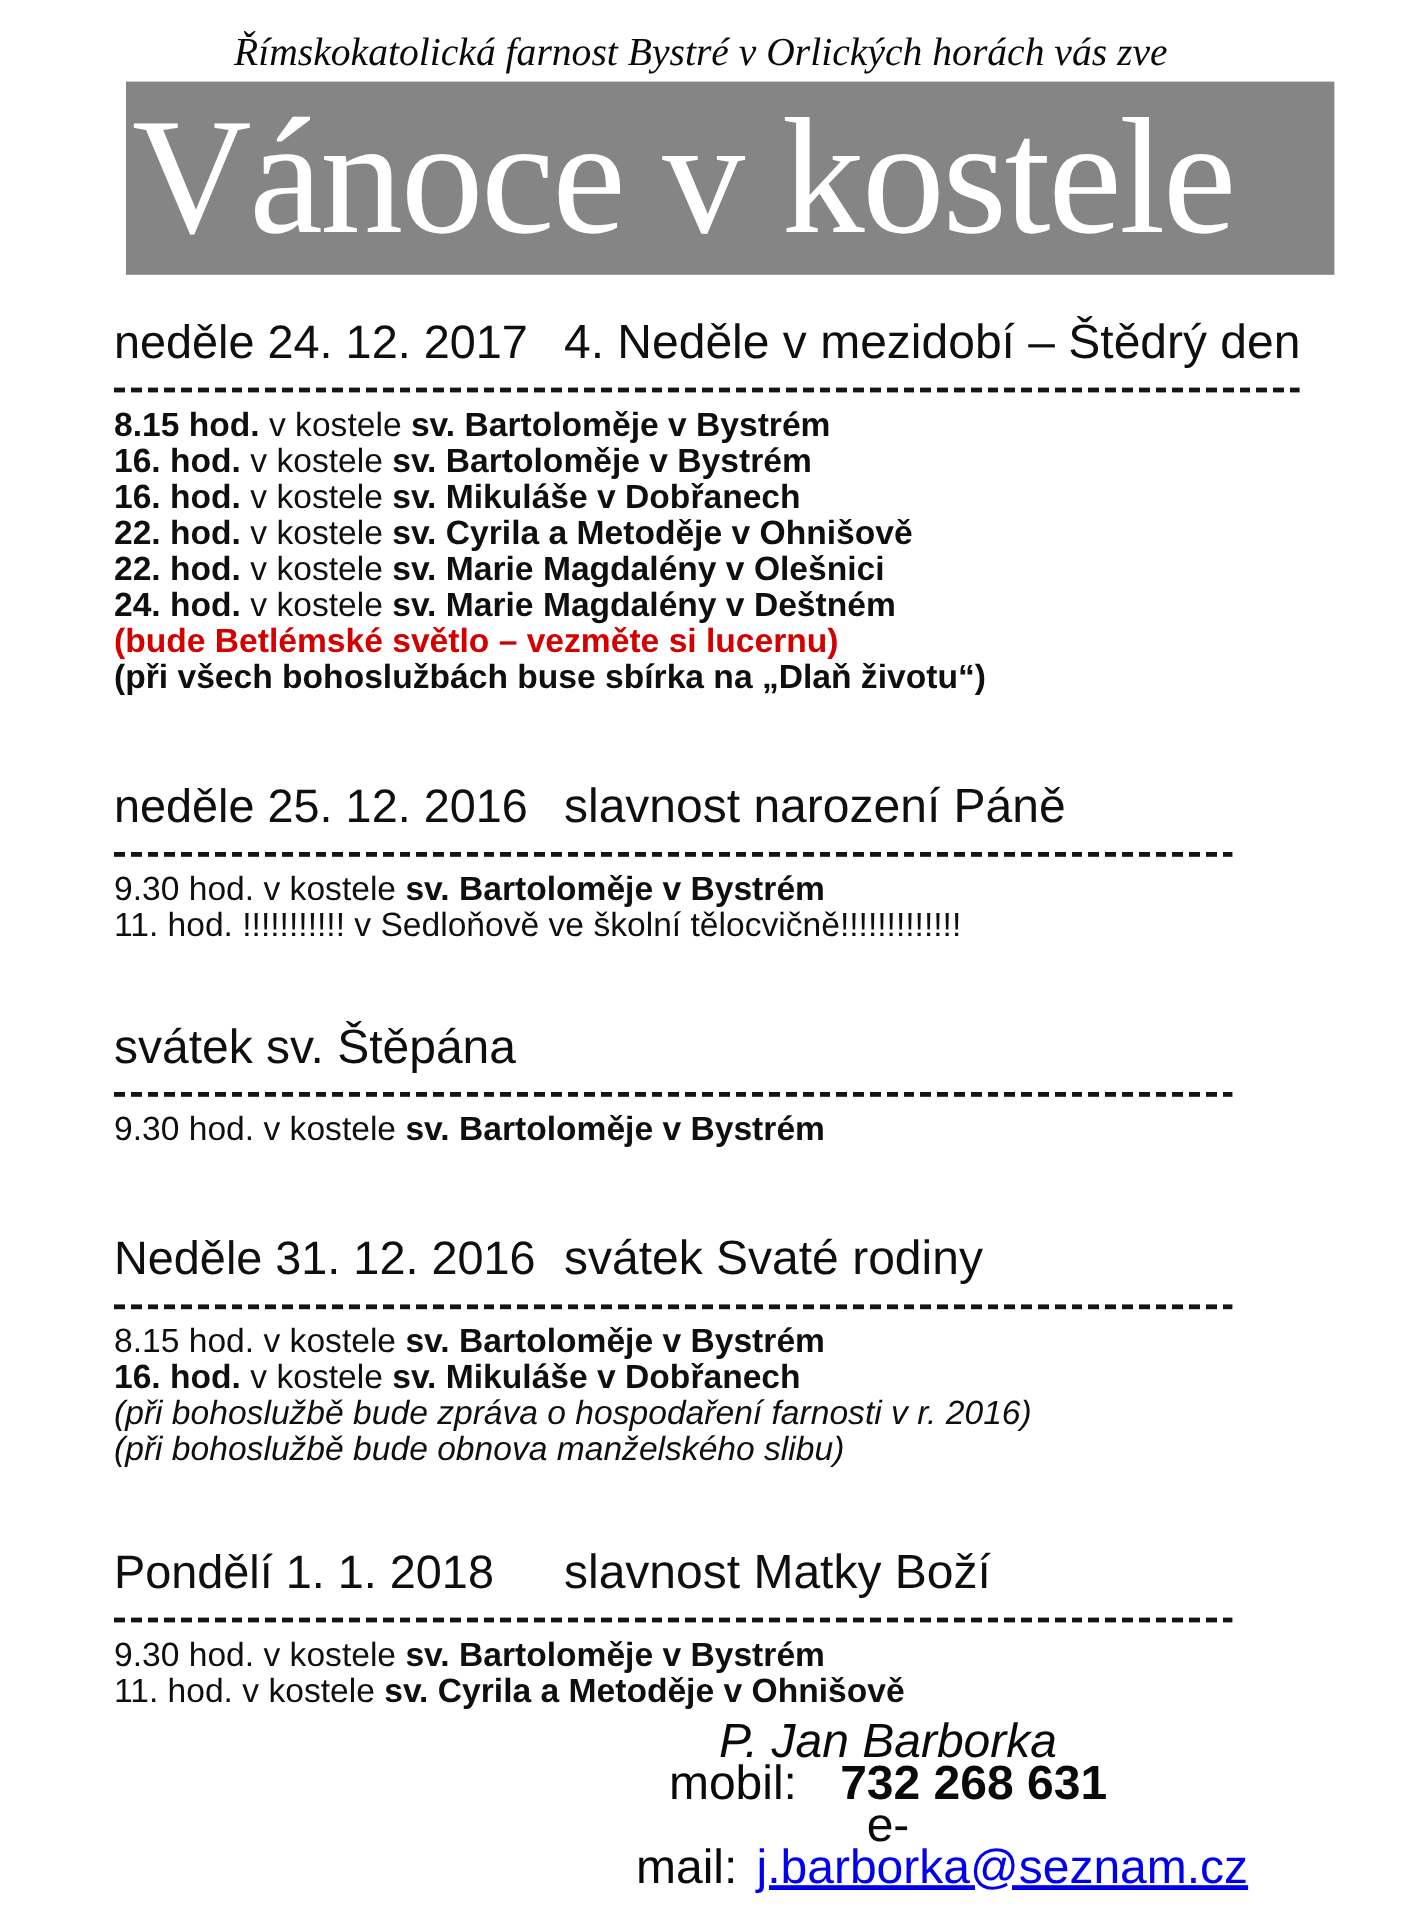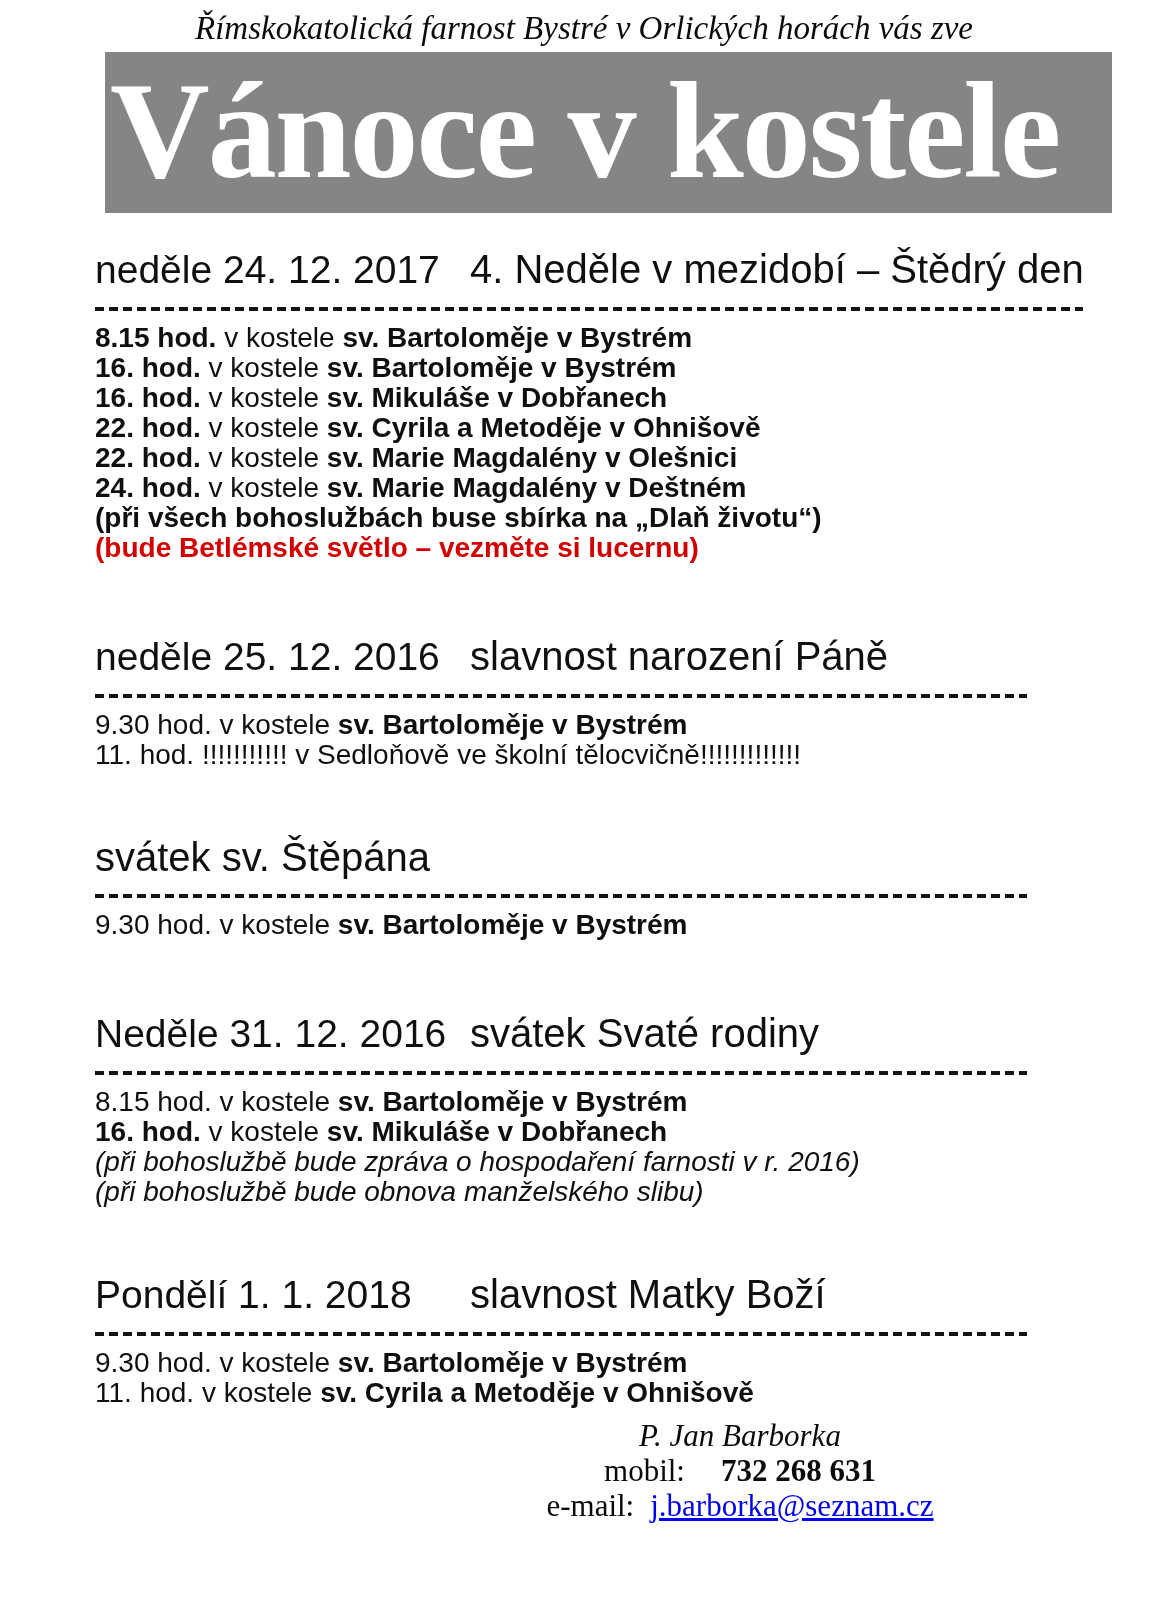--- a/index.html
+++ b/index.html
@@ -6,39 +6,39 @@
   .page{
     position:relative;
     width:1168px;height:1600px;
     background:#fff;
     font-family:"Liberation Sans",sans-serif;
     color:#0f0f0f;
     overflow:hidden;
   }
   
   .invite{
-    padding-top:10px;
+    padding-top:26px;
     text-align:center;
     font-family:"Liberation Serif",serif;
     font-style:italic;
     font-size:33px;
     line-height:36px;
     color:#0a0a0a;
     white-space:nowrap;
   }
   
   .banner{
     margin:6px 0 0 105px;
     width:1007px;height:161px;
     background:var(--banner-bg,#858585);
     overflow:hidden;
   }
   .banner-title{
     font-family:"Liberation Serif",serif;
-    font-weight:bold;
+    font-weight:normal;
     font-size:138px;
     line-height:158px;
     letter-spacing:-2px;
     color:#fff;
     white-space:nowrap;
     padding-left:5px;
   }
   
   .content{margin-left:95px;width:990px;}
   .section{margin-top:70px;}
@@ -73,22 +73,22 @@
     white-space:nowrap;
   }
   .line .b{font-weight:bold;}
   .line.red{color:var(--accent-red,#d40000);}
   .line.italic{font-style:italic;}
   
   .footer{
     margin:10px 0 0 530px;
     width:420px;
     text-align:center;
-    font-family:Liberation Serif, serif;
-    font-size:31px;
+    font-family:Liberation Sans, sans-serif;
+    font-size:40px;
     line-height:35px;
     color:#0a0a0a;
   }
   .footer .sig{font-style:italic;}
   .footer .num{font-weight:bold;margin-left:36px;}
   .footer .email-link{
     color:var(--link-blue,#0000ee);
     text-decoration:underline;
     margin-left:16px;
   }
@@ -111,22 +111,22 @@
       <div class="section-title">4. Neděle v mezidobí – Štědrý den</div>
     </div>
     <div class="dashed"></div>
     <div class="section-lines">
           <div class="line"><span class="b">8.15 hod.</span><span> v kostele </span><span class="b">sv. Bartoloměje v Bystrém</span></div>
           <div class="line"><span class="b">16. hod.</span><span> v kostele </span><span class="b">sv. Bartoloměje v Bystrém</span></div>
           <div class="line"><span class="b">16. hod.</span><span> v kostele </span><span class="b">sv. Mikuláše v Dobřanech</span></div>
           <div class="line"><span class="b">22. hod.</span><span> v kostele </span><span class="b">sv. Cyrila a Metoděje v Ohnišově</span></div>
           <div class="line"><span class="b">22. hod.</span><span> v kostele </span><span class="b">sv. Marie Magdalény v Olešnici</span></div>
           <div class="line"><span class="b">24. hod.</span><span> v kostele </span><span class="b">sv. Marie Magdalény v Deštném</span></div>
+          <div class="line red"><span class="b">(bude Betlémské světlo – vezměte si lucernu)</span></div>
           <div class="line"><span class="b">(při všech bohoslužbách buse sbírka na „Dlaň životu“)</span></div>
-          <div class="line red"><span class="b">(bude Betlémské světlo – vezměte si lucernu)</span></div>
         </div>
   </div>
 
   <div class="section">
     <div class="section-head">
       <div class="section-date">neděle 25. 12. 2016</div>
       <div class="section-title">slavnost narození Páně</div>
     </div>
     <div class="dashed"></div>
     <div class="section-lines">

